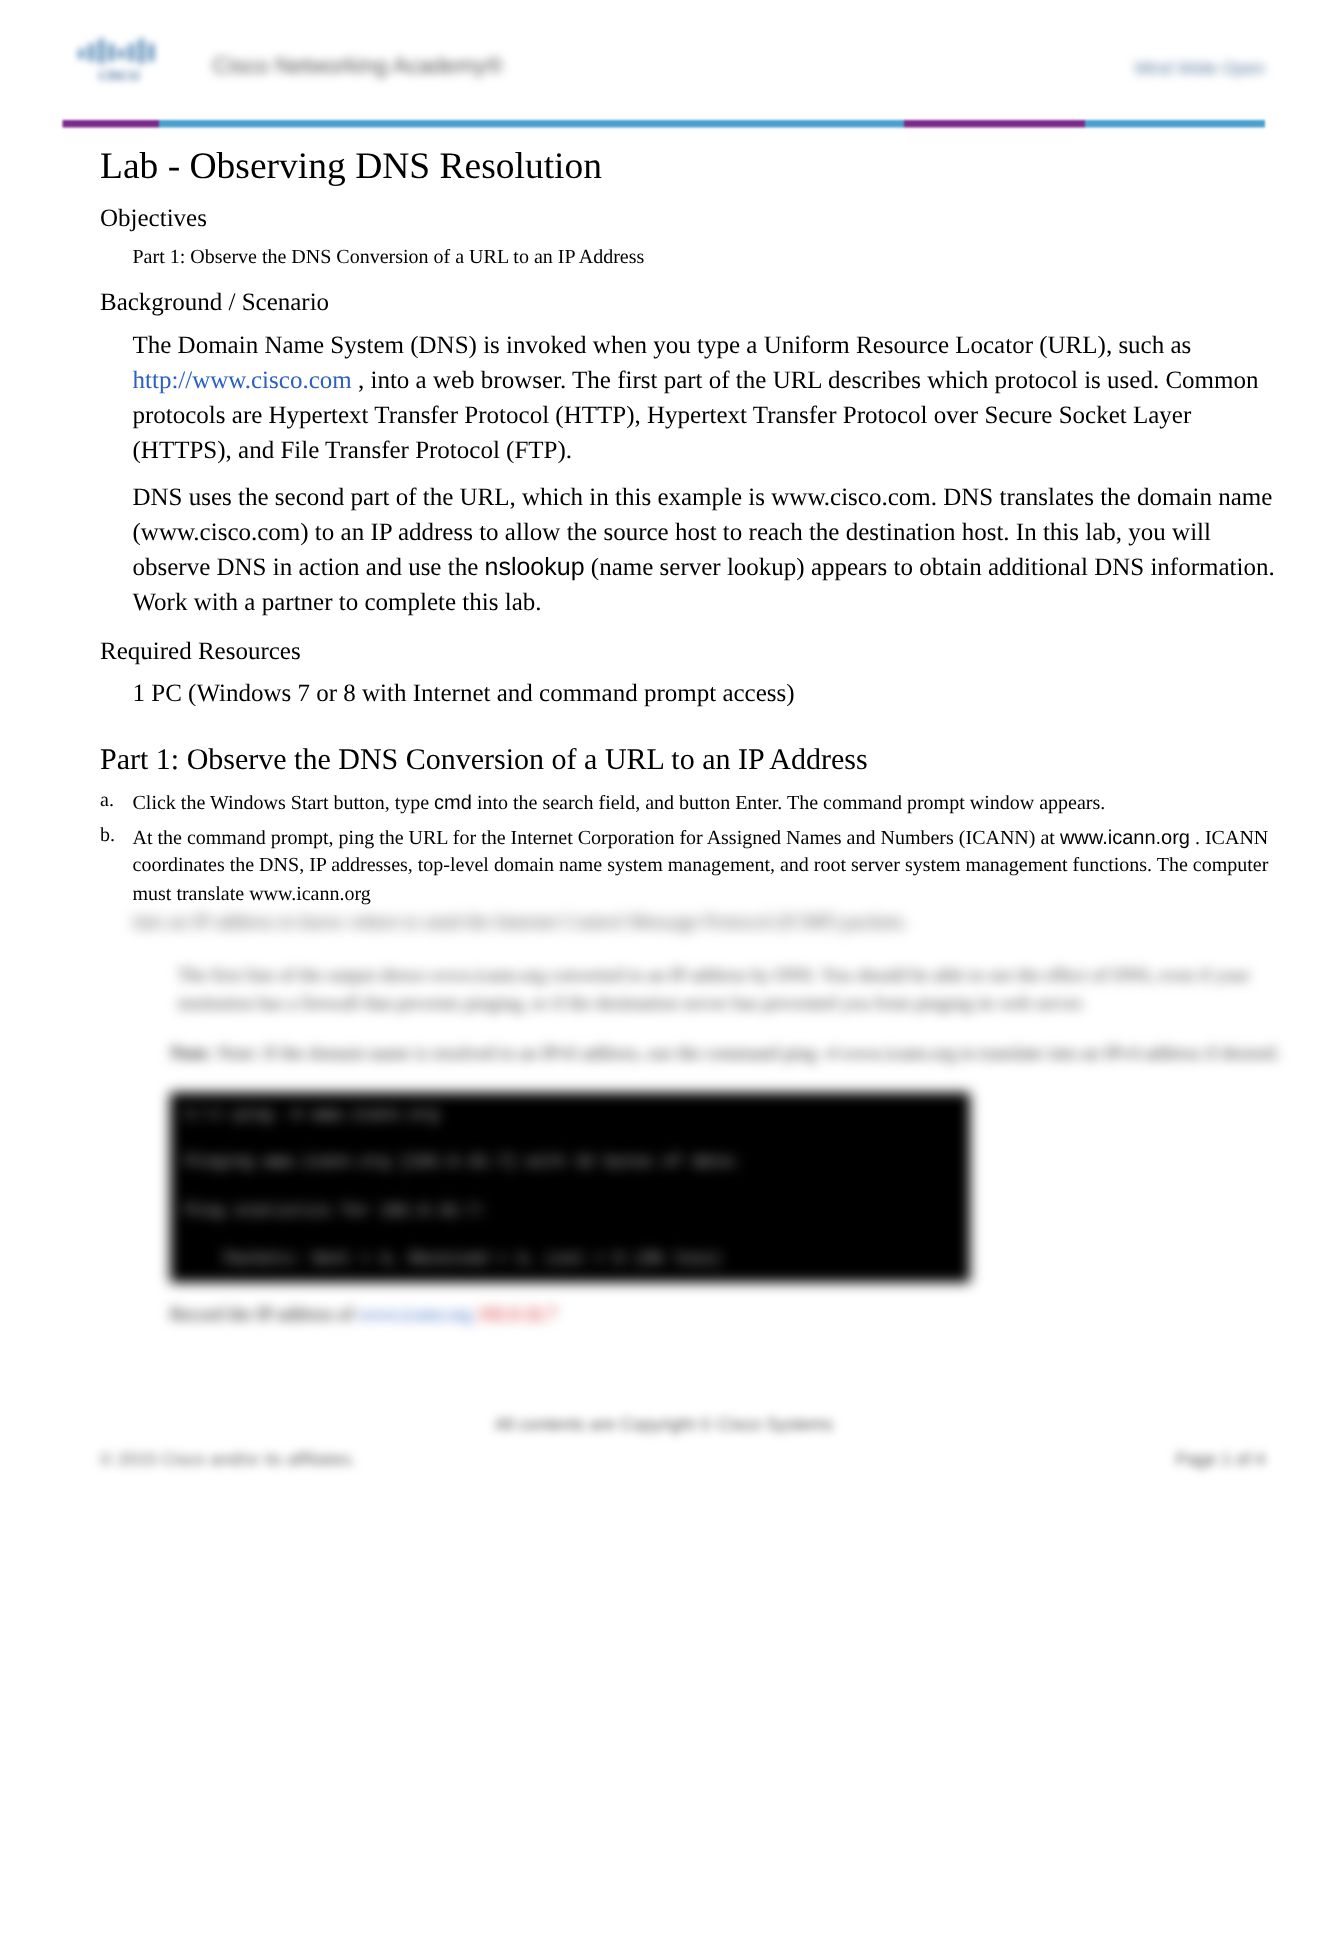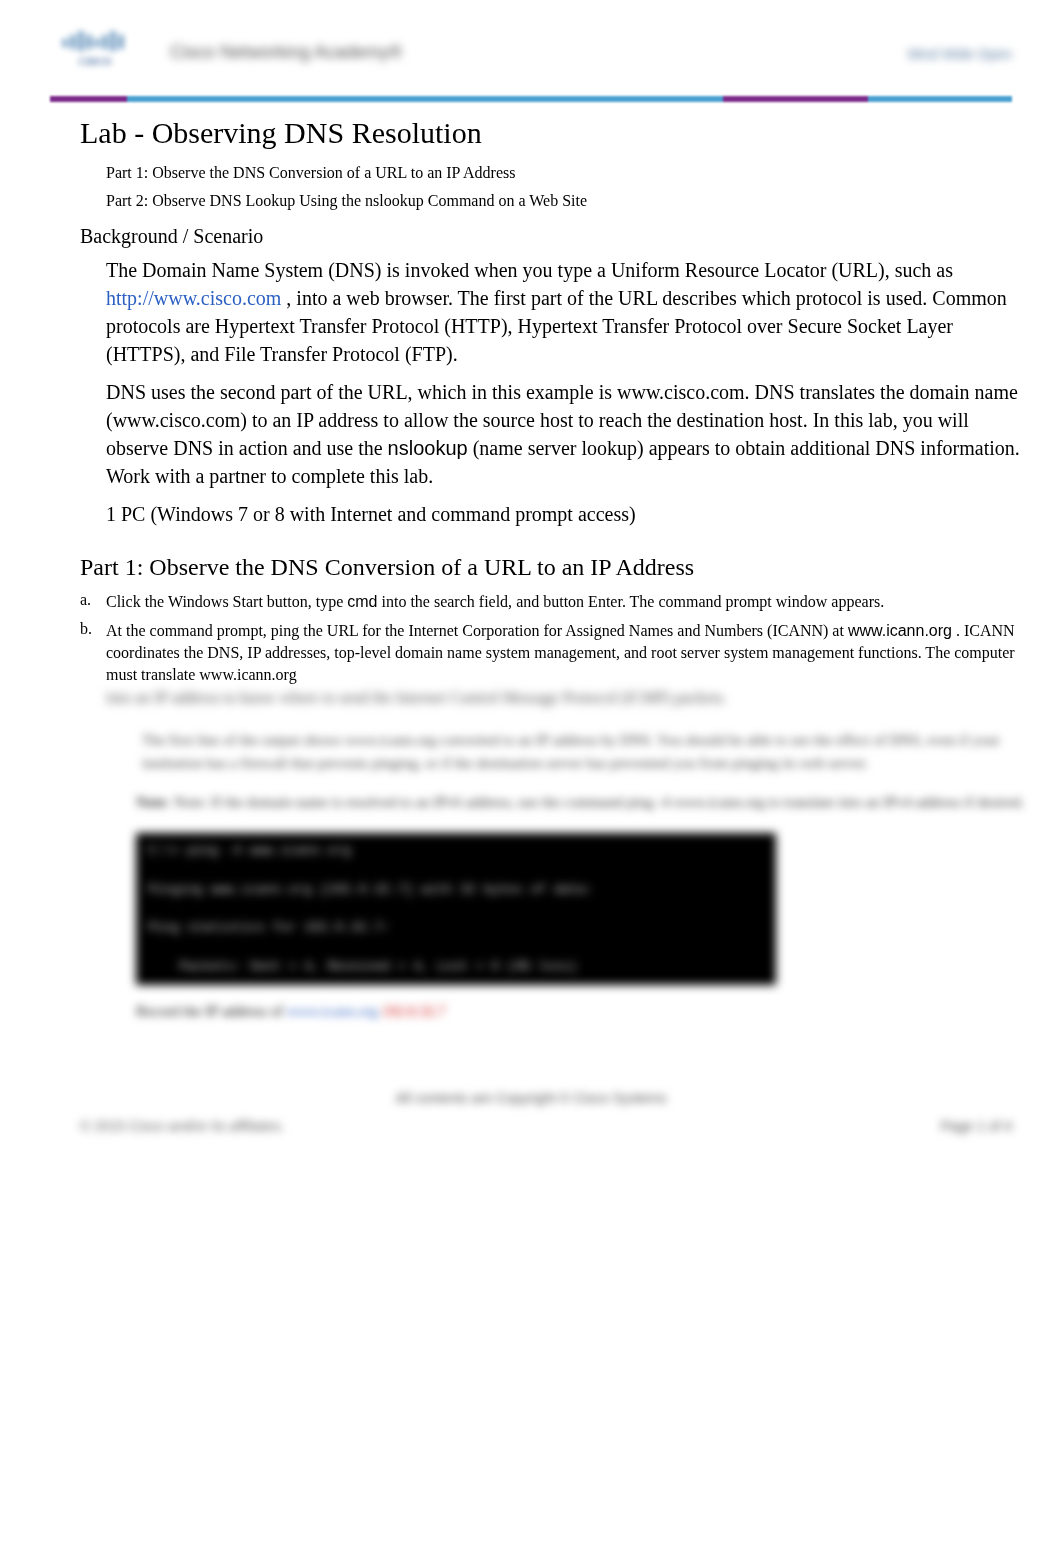--- a/index.html
+++ b/index.html
@@ -209,35 +209,36 @@
     <div class="header-center">Cisco Networking Academy®</div>
     <div class="header-right">Mind Wide Open</div>
   </div>
 
   <div class="color-bar"></div>
 
   <div class="content">
 
     <h1 class="title">Lab - Observing DNS Resolution</h1>
 
+    <h2 class="section">Objectives</h2>
     <p class="obj-line">Part 1: Observe the DNS Conversion of a URL to an IP Address</p>
-    <p class="obj-line">Part 2: Observe DNS Lookup Using the nslookup Command on a Web Site</p>
 
     <h2 class="section">Background / Scenario</h2>
     <p class="body">
       <span>The Domain Name System (DNS) is invoked when you type a Uniform Resource Locator (URL), such as </span>
       <a class="link" href="#">http://www.cisco.com</a>
       <span> , into a web browser. The first part of the URL describes which protocol is used. Common protocols are Hypertext Transfer Protocol (HTTP), Hypertext Transfer Protocol over Secure Socket Layer (HTTPS), and File Transfer Protocol (FTP).</span>
     </p>
     <p class="body">
       <span>DNS uses the second part of the URL, which in this example is www.cisco.com. DNS translates the domain name (www.cisco.com) to an IP address to allow the source host to reach the destination host. In this lab, you will observe DNS in action and use the </span>
       <span class="mono">nslookup</span>
       <span> (name server lookup) appears to obtain additional DNS information. Work with a partner to complete this lab.</span>
     </p>
 
+    <h2 class="section">Required Resources</h2>
     <p class="body">1 PC (Windows 7 or 8 with Internet and command prompt access)</p>
 
     <h2 class="part">Part 1: Observe the DNS Conversion of a URL to an IP Address</h2>
 
     <div class="step-row">
       <div class="step-letter">a.</div>
       <div class="step-text">
         <span>Click the </span>
         <span>Windows Start</span>
         <span> button, type </span>

